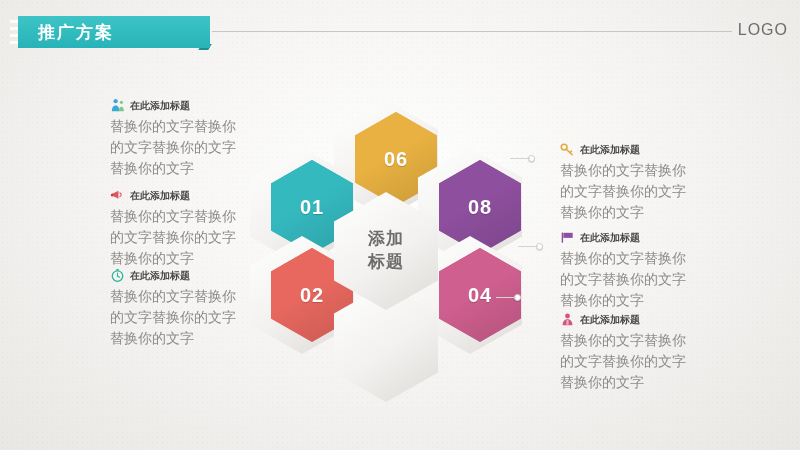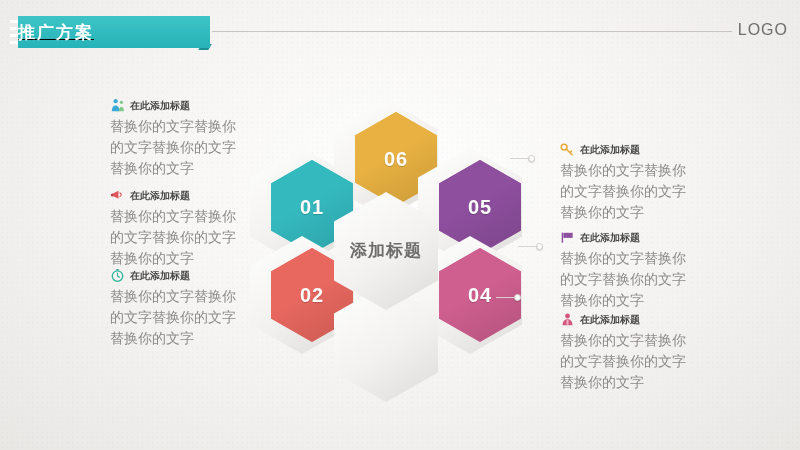--- a/index.html
+++ b/index.html
@@ -24,22 +24,22 @@
     pointer-events: none;
   }
 
   
   .title-bar {
     position: absolute;
     left: 18px; top: 16px;
     width: 192px; height: 32px;
     background: linear-gradient(to bottom, #3ec4c6 0%, #27b3b8 100%);
     display: flex; align-items: center;
+    padding-left: 20px;
     z-index: 5;
-    text-decoration: underline;
   }
   .title-bar .title-text {
     color: #ffffff;
     font-size: 17px;
     letter-spacing: 2px;
     font-weight: bold;
   }
   .title-tail {
     position: absolute;
     left: 200px; top: 44px;
@@ -100,21 +100,21 @@
     color: #ffffff;
     font-size: 20px;
     font-weight: bold;
     letter-spacing: 1px;
     text-shadow: 0 1px 1px rgba(0,0,0,0.18);
   }
   
   .center-label {
     position: absolute;
     width: 104px; height: 118px;
-    display: flex; flex-direction: row;
+    display: flex; flex-direction: column;
     align-items: center; justify-content: center;
     color: #6f6d6b;
     font-size: 17px;
     line-height: 1.35;
     font-weight: bold;
     letter-spacing: 1px;
   }
 
   
   .item {
@@ -172,21 +172,21 @@
     <div class="hexwrap" style="left:84px; top:0px;">
       <div class="hex plate"></div>
       <div class="inner" style="background: linear-gradient(150deg, rgb(232, 177, 65) 0%, rgb(232, 177, 65) 45%, rgba(0, 0, 0, 0.13) 100%), rgb(232, 177, 65);">
         <span>06</span>
       </div>
     </div>
 
     <div class="hexwrap" style="left:168px; top:48px;">
       <div class="hex plate"></div>
       <div class="inner" style="background: linear-gradient(150deg, rgb(142, 79, 158) 0%, rgb(142, 79, 158) 45%, rgba(0, 0, 0, 0.13) 100%), rgb(142, 79, 158);">
-        <span>05</span>
+        <span>08</span>
       </div>
     </div>
 
     <div class="hexwrap" style="left:0px; top:48px;">
       <div class="hex plate"></div>
       <div class="inner" style="background: linear-gradient(150deg, rgb(52, 185, 191) 0%, rgb(52, 185, 191) 45%, rgba(0, 0, 0, 0.13) 100%), rgb(52, 185, 191);">
         <span>01</span>
       </div>
     </div>
 

